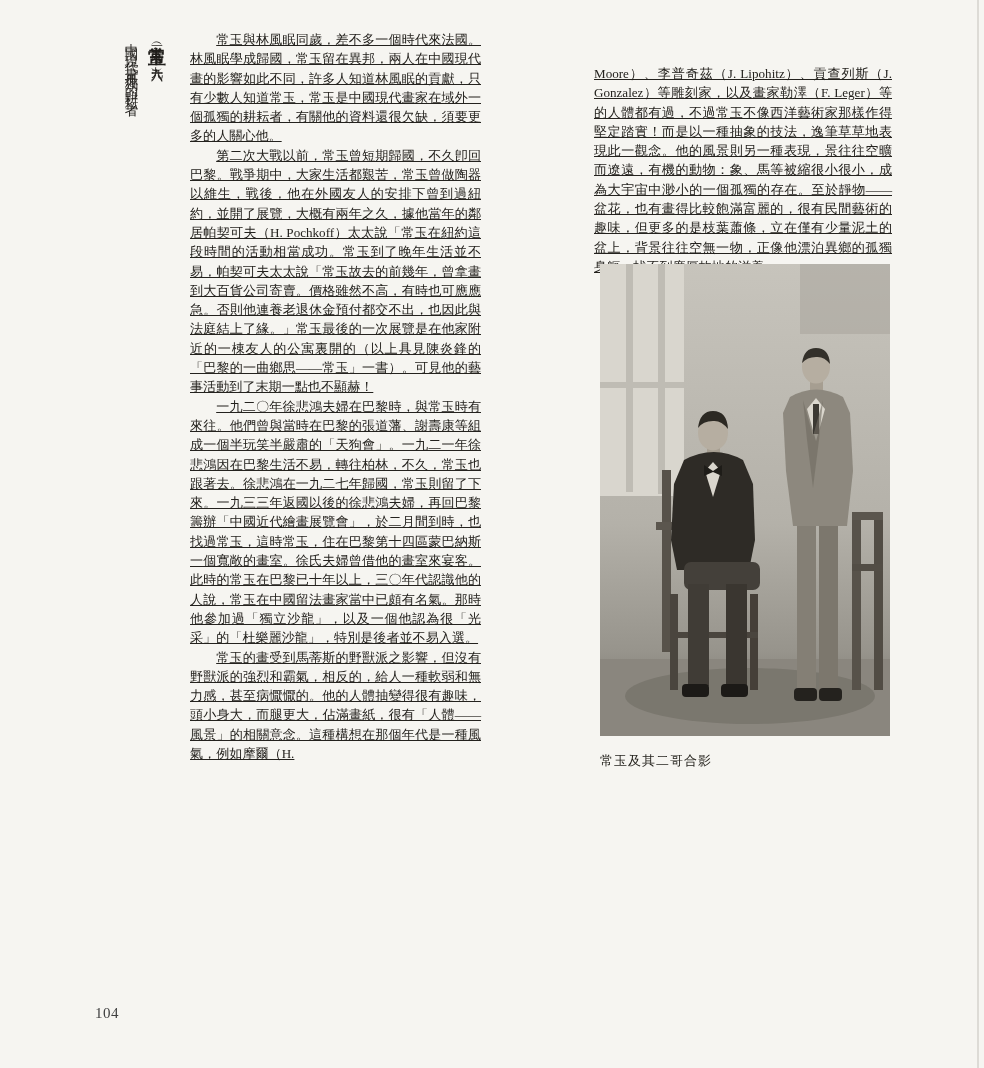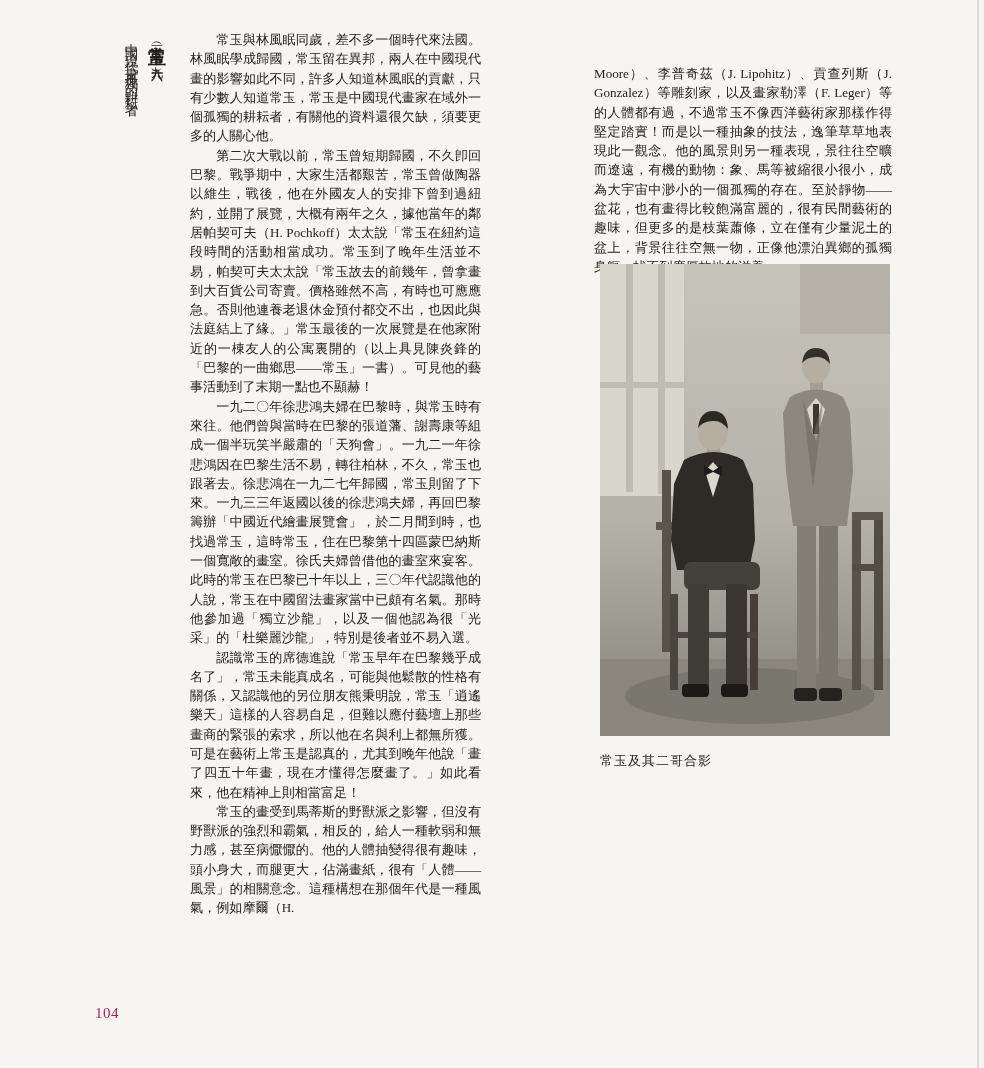--- a/index.html
+++ b/index.html
@@ -25,52 +25,51 @@
   .vyears { font-size:12px; font-weight:normal; letter-spacing:1px; }
   .vsub  { font-size:13.5px; letter-spacing:6px; }
   
   .col {
     position:absolute;
     text-align:justify;
     font-size:13.1px;
     line-height:19.3px;
     color:#24221e;
   }
-  .col p { text-indent:2em; }
+  .col p { text-indent:2em;text-decoration:underline; }
   .col p.cont { text-indent:0; }
   #left-col  { left:190px; top:30px;  width:291px; }
   #right-col { left:594px; top:28px;  width:298px;margin-top:36px; }
   
   .photo-wrap { position:absolute; left:600px; top:264px; width:290px; }
   .photo-frame { width:290px; height:472px; overflow:hidden; background:#b7b4ac; }
   .photo-frame svg { display:block; }
   .photo-caption { margin-top:16px; font-size:13px; letter-spacing:1px; color:#26241f; }
   
   .page-number {
     position:absolute; left:95px; top:1005px;
-    font-size:15px; letter-spacing:0.5px; color:#be185d;
+    font-size:15px; letter-spacing:0.5px; color:#404040;
   }
 </style>
 </head>
 <body>
 
 <div class="scan-edge"></div>
 
 <div class="vtitle">
   <div class="vline">
     <span class="vmain">常玉</span><span class="vyears">（一九〇〇～一九六六）</span>
   </div>
   <div class="vline vsub">中國現代畫孤獨的耕耘者</div>
 </div>
 
 <div class="col" id="left-col">
   <p>常玉與林風眠同歲，差不多一個時代來法國。林風眠學成歸國，常玉留在異邦，兩人在中國現代畫的影響如此不同，許多人知道林風眠的貢獻，只有少數人知道常玉，常玉是中國現代畫家在域外一個孤獨的耕耘者，有關他的資料還很欠缺，須要更多的人關心他。</p>
   <p>第二次大戰以前，常玉曾短期歸國，不久卽回巴黎。戰爭期中，大家生活都艱苦，常玉曾做陶器以維生，戰後，他在外國友人的安排下曾到過紐約，並開了展覽，大概有兩年之久，據他當年的鄰居帕契可夫（H. Pochkoff）太太說「常玉在紐約這段時間的活動相當成功。常玉到了晚年生活並不易，帕契可夫太太說「常玉故去的前幾年，曾拿畫到大百貨公司寄賣。價格雖然不高，有時也可應應急。否則他連養老退休金預付都交不出，也因此與法庭結上了緣。」常玉最後的一次展覽是在他家附近的一棟友人的公寓裏開的（以上具見陳炎鋒的「巴黎的一曲鄉思——常玉」一書）。可見他的藝事活動到了末期一點也不顯赫！</p>
   <p>一九二〇年徐悲鴻夫婦在巴黎時，與常玉時有來往。他們曾與當時在巴黎的張道藩、謝壽康等組成一個半玩笑半嚴肅的「天狗會」。一九二一年徐悲鴻因在巴黎生活不易，轉往柏林，不久，常玉也跟著去。徐悲鴻在一九二七年歸國，常玉則留了下來。一九三三年返國以後的徐悲鴻夫婦，再回巴黎籌辦「中國近代繪畫展覽會」，於二月間到時，也找過常玉，這時常玉，住在巴黎第十四區蒙巴納斯一個寬敞的畫室。徐氏夫婦曾借他的畫室來宴客。此時的常玉在巴黎已十年以上，三〇年代認識他的人說，常玉在中國留法畫家當中已頗有名氣。那時他參加過「獨立沙龍」，以及一個他認為很「光采」的「杜樂麗沙龍」，特別是後者並不易入選。</p>
-  <p>認識常玉的席德進說「常玉早年在巴黎幾乎成名了」，常玉未能真成名，可能與他鬆散的性格有關係，又認識他的另位朋友熊秉明說，常玉「逍遙樂天」這樣的人容易自足，但難以應付藝壇上那些畫商的緊張的索求，所以他在名與利上都無所獲。可是在藝術上常玉是認真的，尤其到晚年他說「畫了四五十年畫，現在才懂得怎麼畫了。」如此看來，他在精神上則相當富足！</p>
   <p>常玉的畫受到馬蒂斯的野獸派之影響，但沒有野獸派的強烈和霸氣，相反的，給人一種軟弱和無力感，甚至病懨懨的。他的人體抽變得很有趣味，頭小身大，而腿更大，佔滿畫紙，很有「人體——風景」的相關意念。這種構想在那個年代是一種風氣，例如摩爾（H.</p>
 </div>
 
 <div class="col" id="right-col">
   <p class="cont">Moore）、李普奇茲（J. Lipohitz）、貢查列斯（J. Gonzalez）等雕刻家，以及畫家勒澤（F. Leger）等的人體都有過，不過常玉不像西洋藝術家那樣作得堅定踏實！而是以一種抽象的技法，逸筆草草地表現此一觀念。他的風景則另一種表現，景往往空曠而遼遠，有機的動物：象、馬等被縮很小很小，成為大宇宙中渺小的一個孤獨的存在。至於靜物——盆花，也有畫得比較飽滿富麗的，很有民間藝術的趣味，但更多的是枝葉蕭條，立在僅有少量泥土的盆上，背景往往空無一物，正像他漂泊異鄉的孤獨身軀，找不到廣厚故地的滋養。</p>
 </div>
 
 <figure class="photo-wrap">
   <div class="photo-frame">
     <svg width="290" height="472" viewBox="0 0 290 472">

